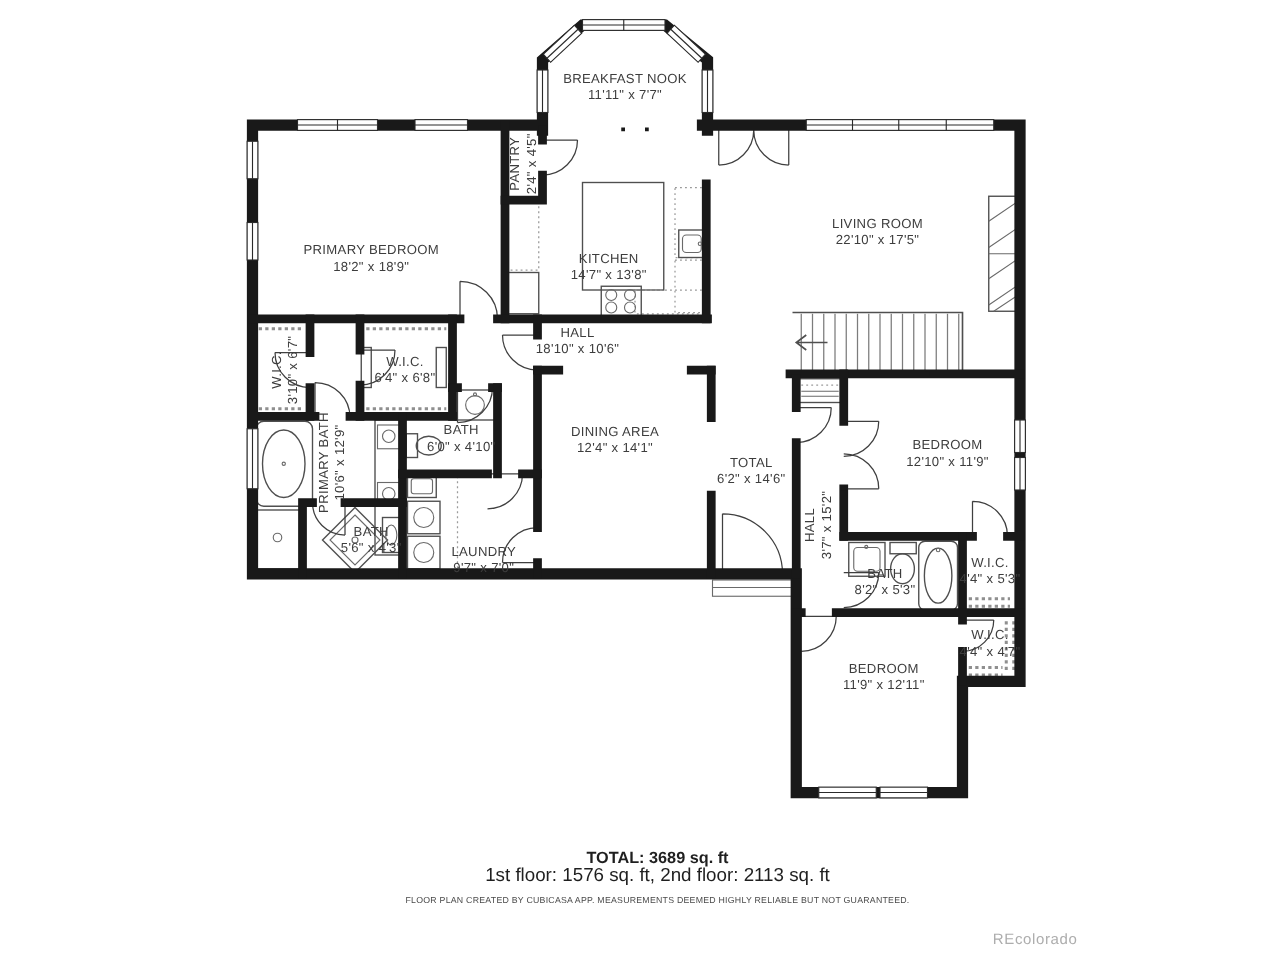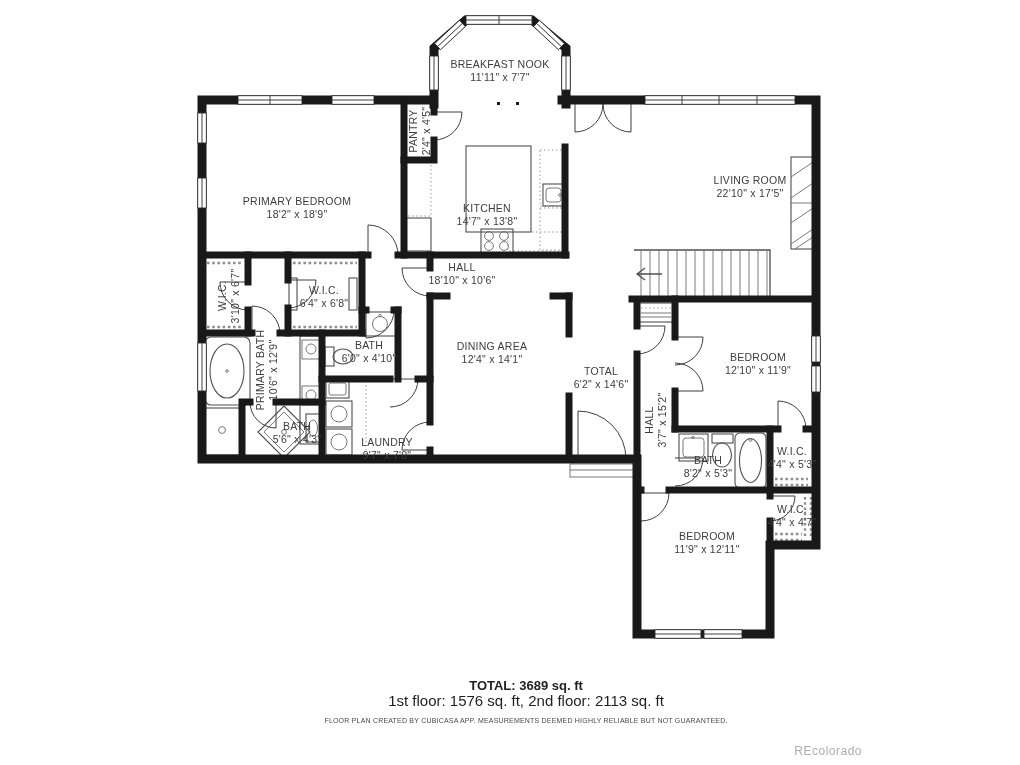--- a/index.html
+++ b/index.html
@@ -297,21 +297,21 @@
         <span class="dm">18'2" x 18'9"</span>
       </div>
       <div class="room-label" style="left: 419px; top: 131px; transform: translate(-50%, -50%) rotate(-90deg);">
         <span class="nm">PANTRY</span>
         <span class="dm">2'4" x 4'5"</span>
       </div>
       <div class="room-label" style="left: 487px; top: 214px; transform: translate(-50%, -50%) rotate(0deg);">
         <span class="nm">KITCHEN</span>
         <span class="dm">14'7" x 13'8"</span>
       </div>
-      <div class="room-label" style="left: 702px; top: 186px; transform: translate(-50%, -50%) rotate(0deg); margin-left: 48px;">
+      <div class="room-label" style="left: 702px; top: 186px; transform: translate(-50%, -50%) rotate(0deg);">
         <span class="nm">LIVING ROOM</span>
         <span class="dm">22'10" x 17'5"</span>
       </div>
       <div class="room-label" style="left: 462px; top: 273px; transform: translate(-50%, -50%) rotate(0deg);">
         <span class="nm">HALL</span>
         <span class="dm">18'10" x 10'6"</span>
       </div>
       <div class="room-label" style="left: 228px; top: 296px; transform: translate(-50%, -50%) rotate(-90deg);">
         <span class="nm">W.I.C.</span>
         <span class="dm">3'10" x 6'7"</span>

